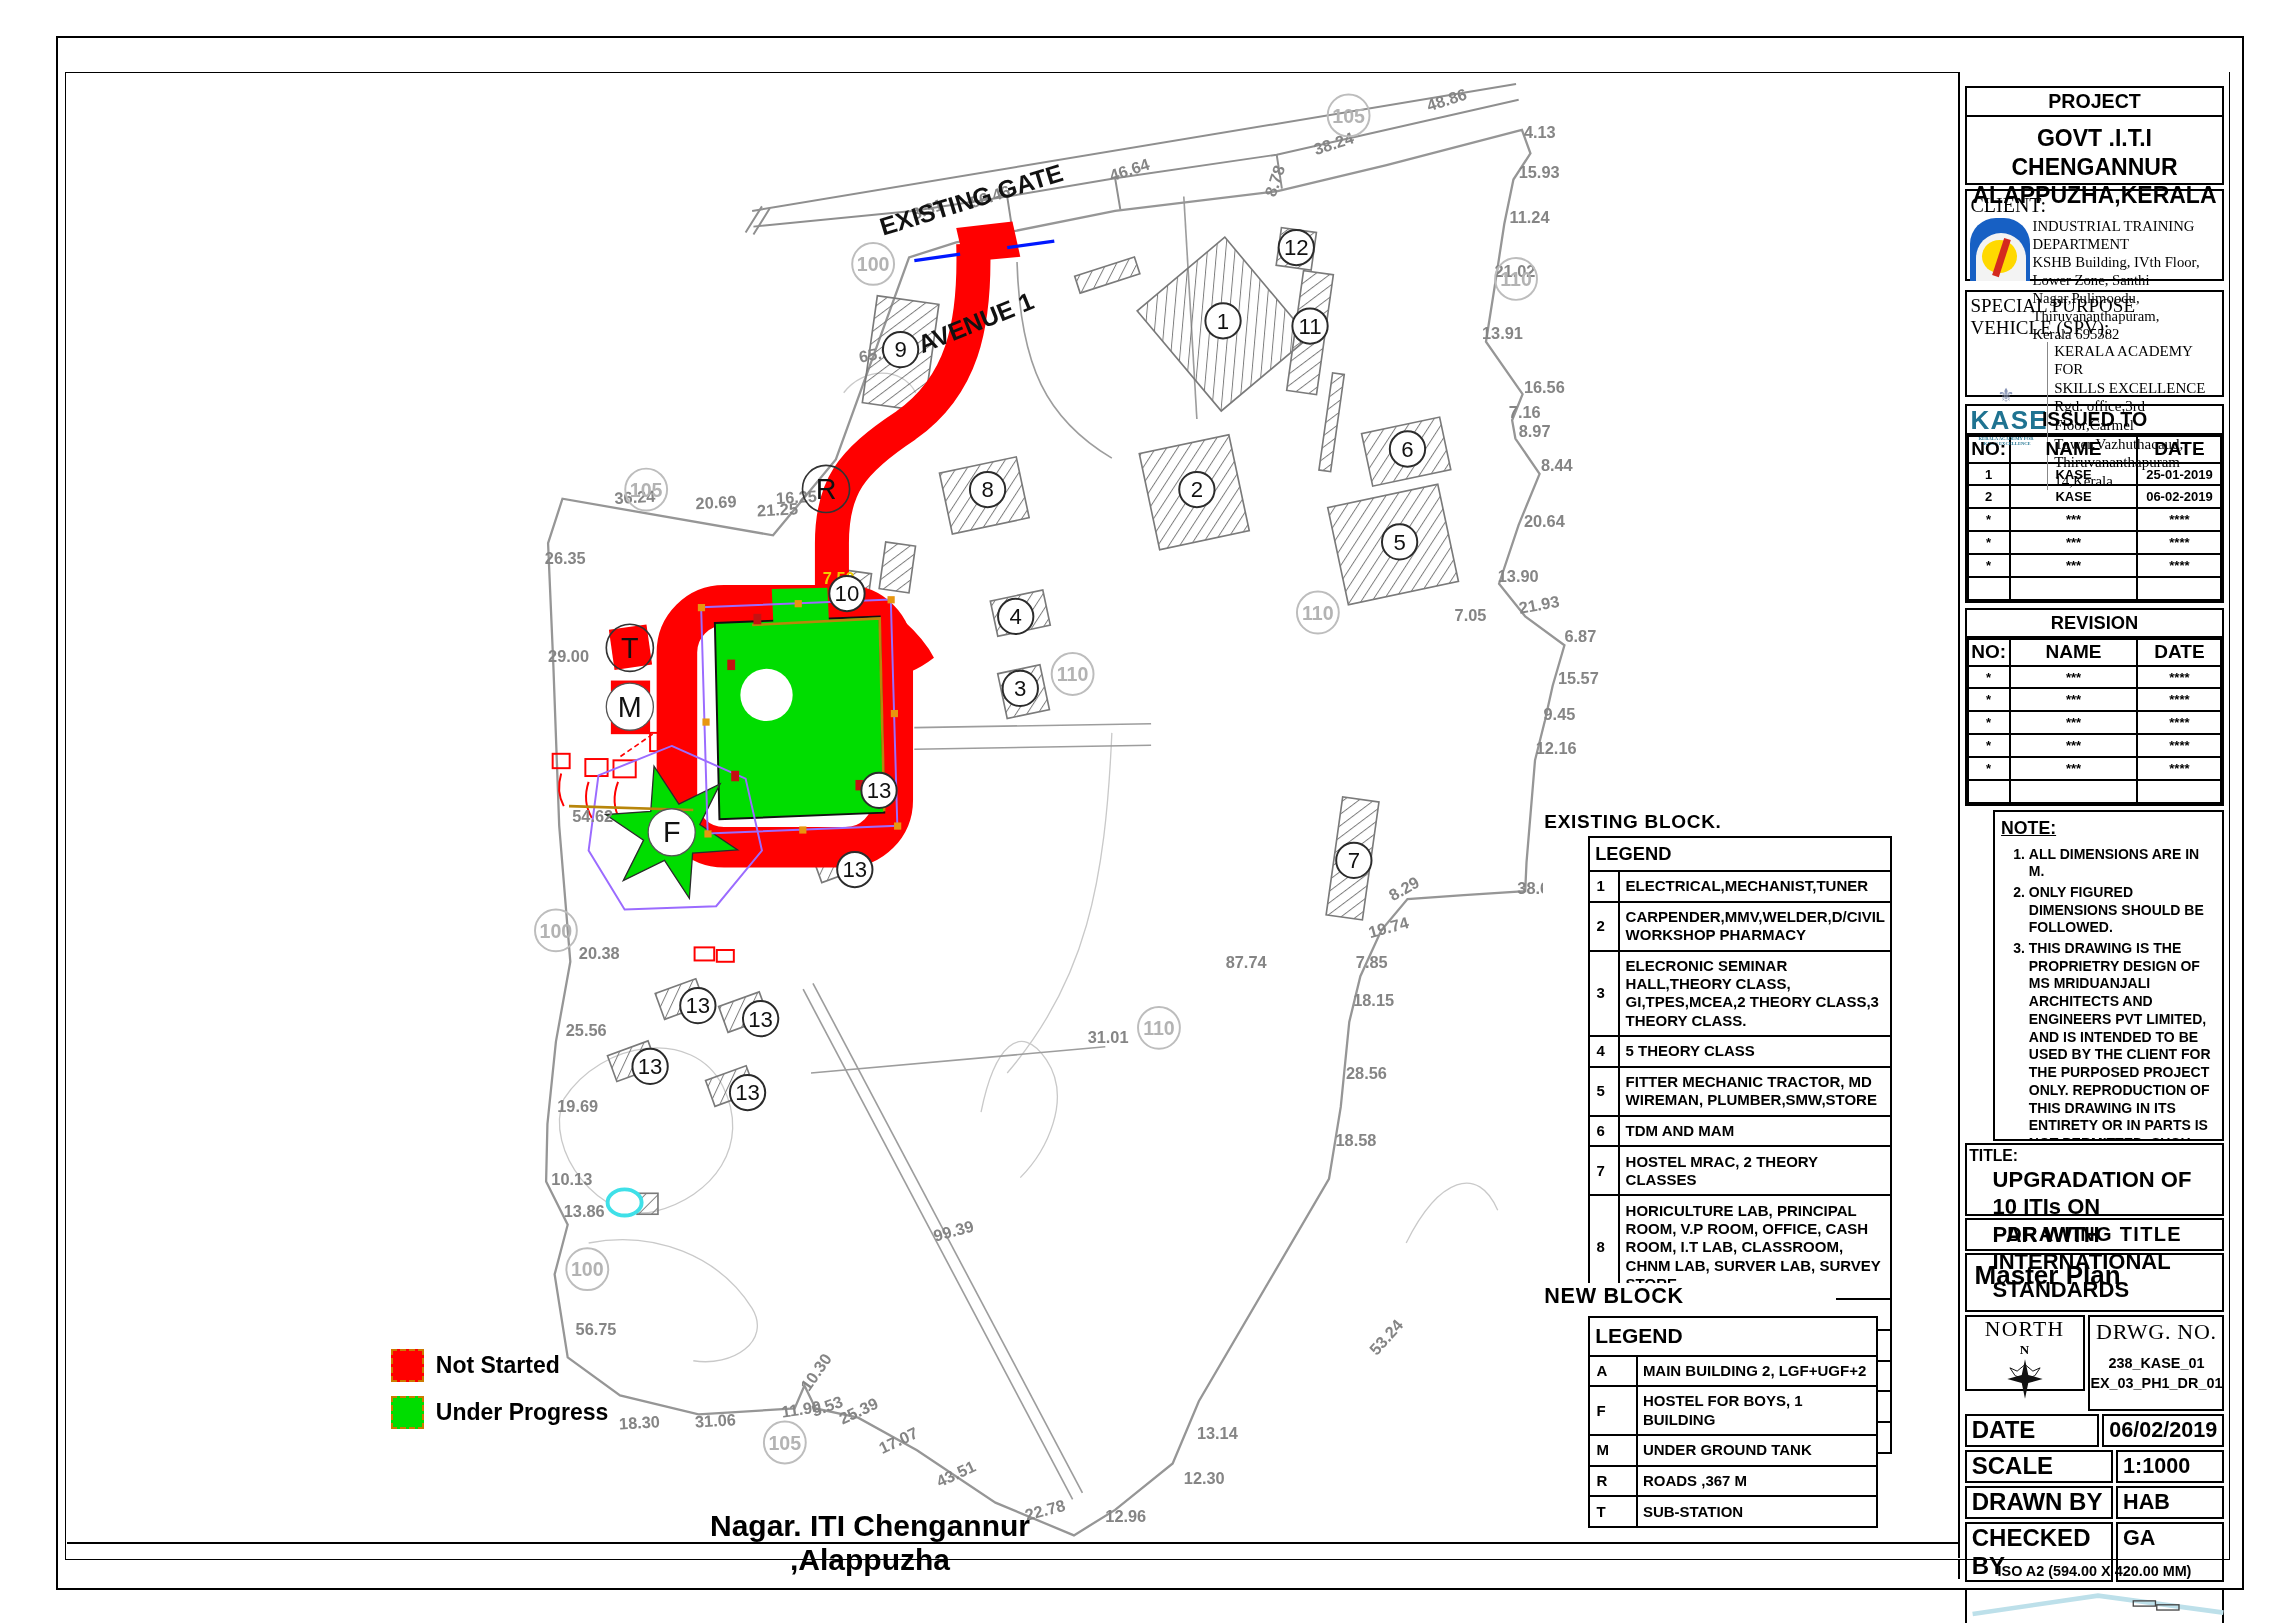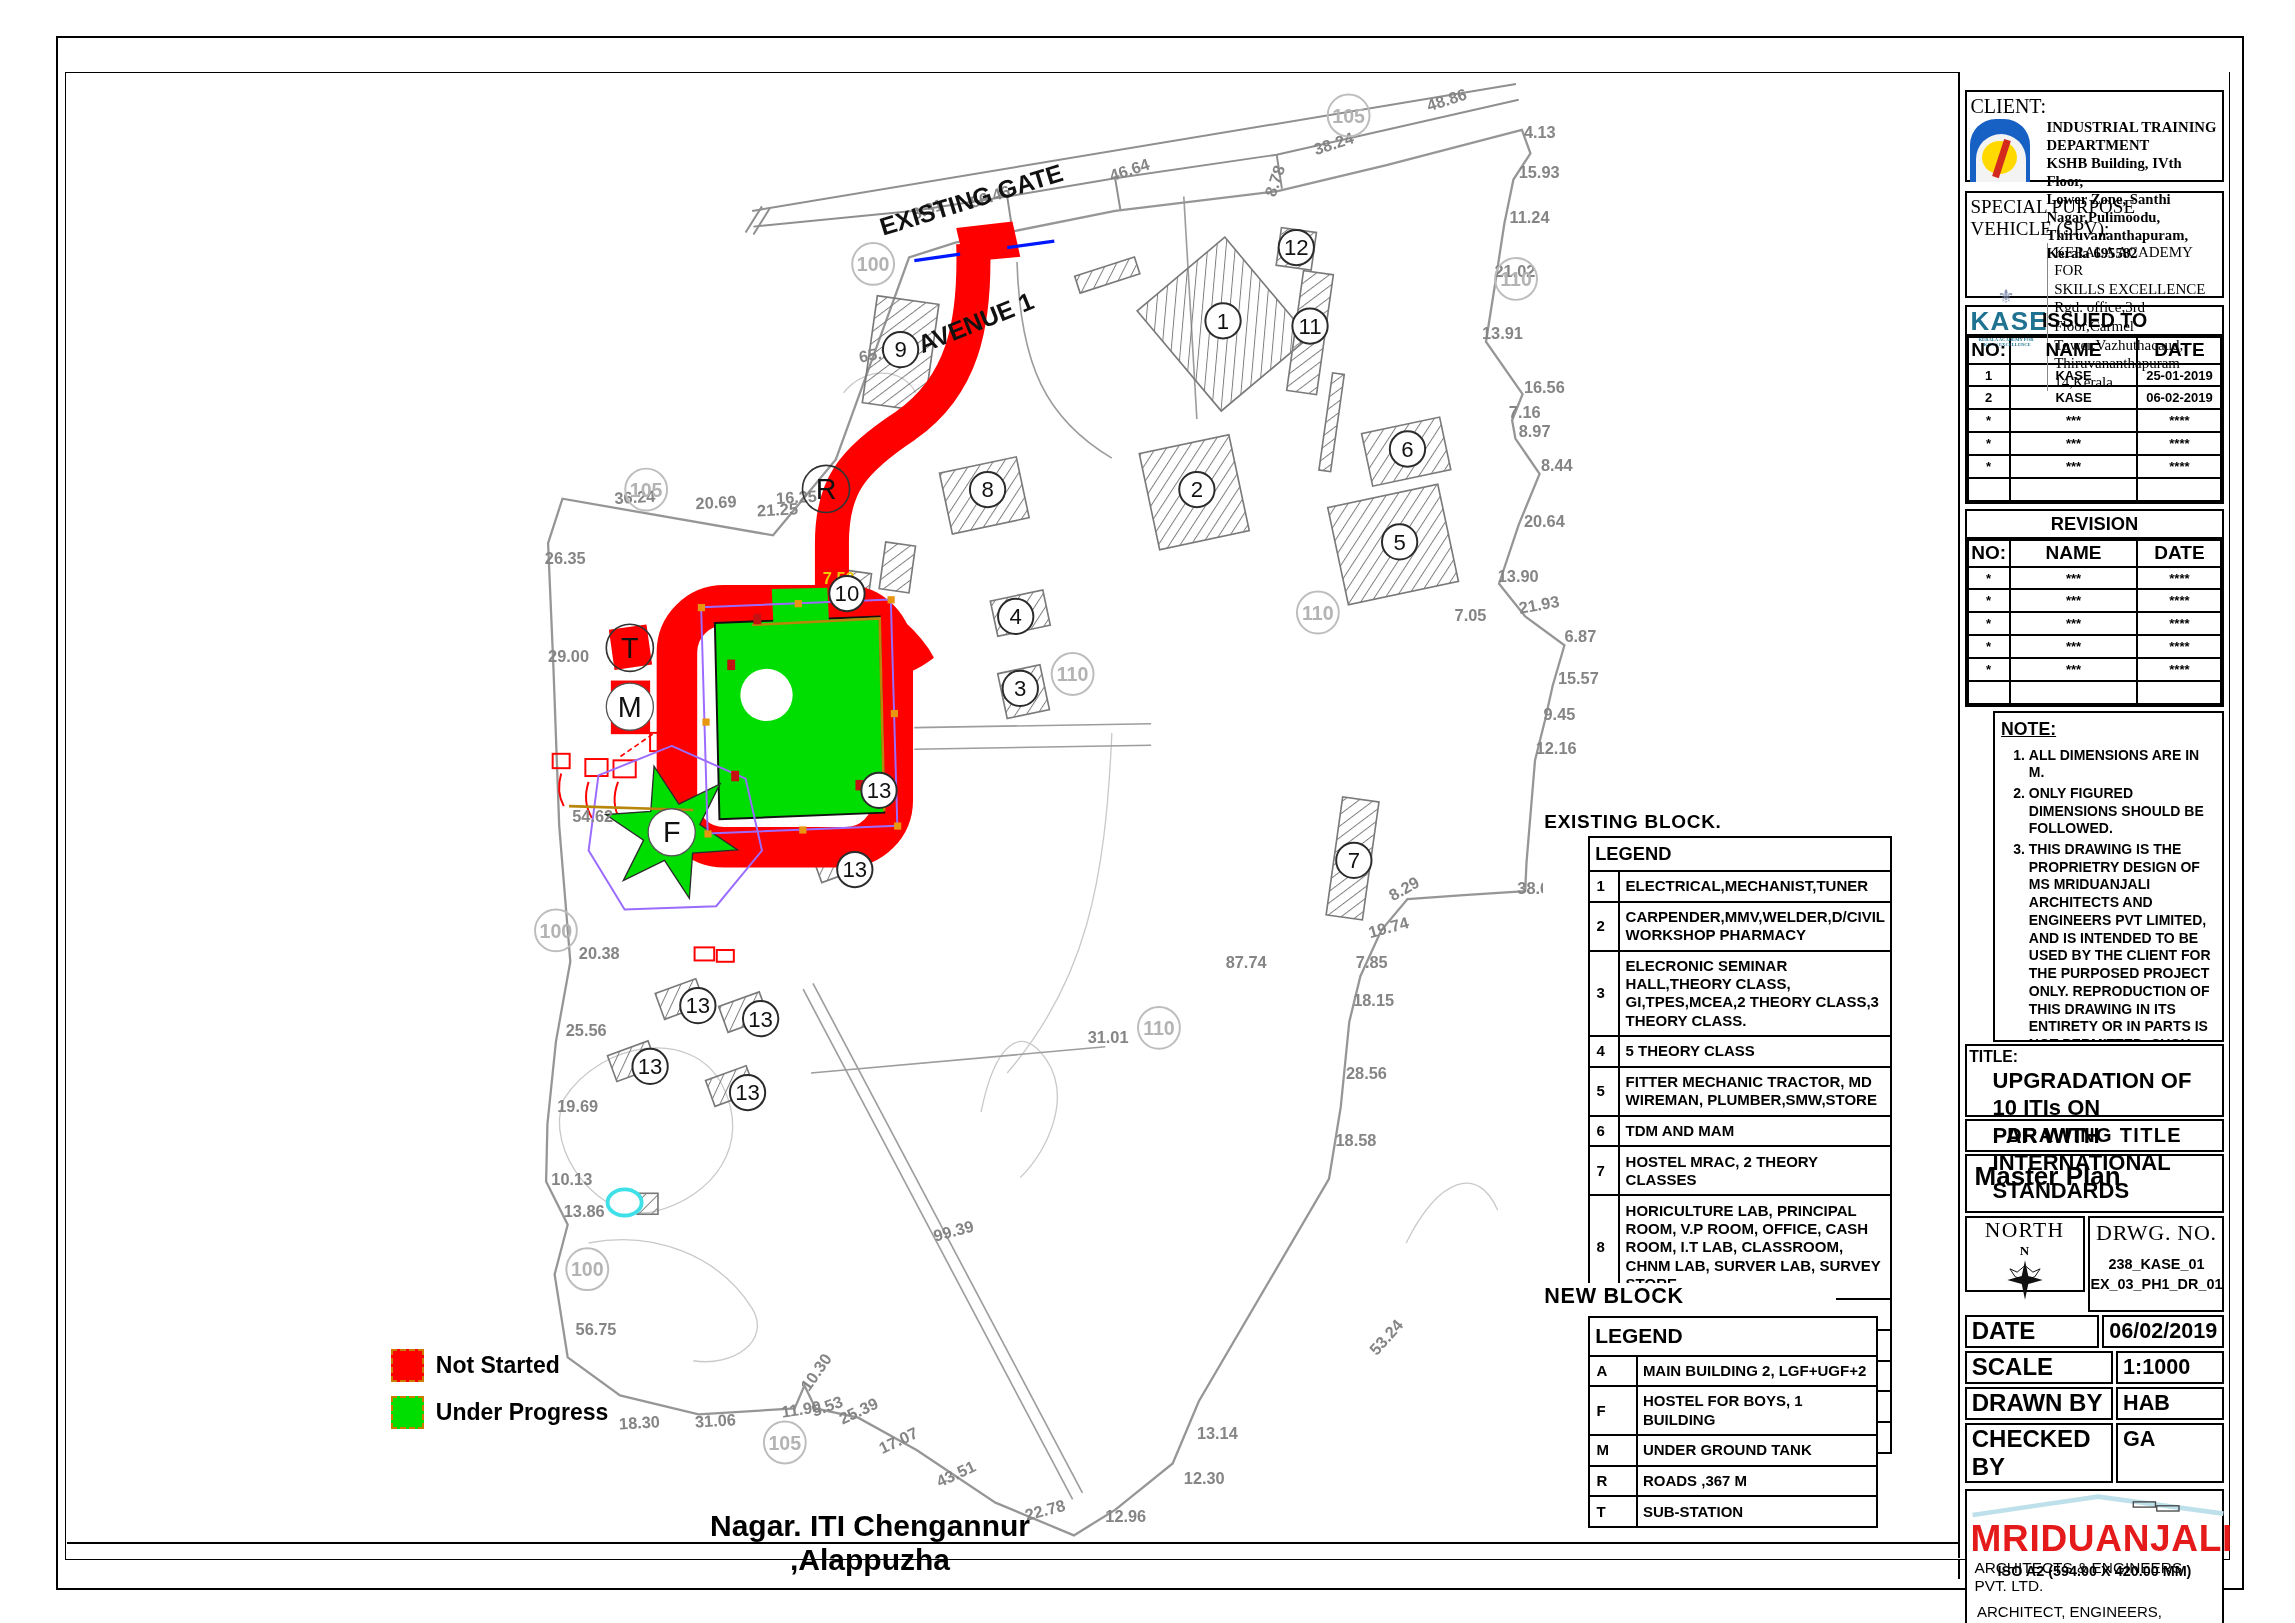--- a/index.html
+++ b/index.html
@@ -41,21 +41,21 @@
   .map-bottom-line{position:absolute;left:67px;top:1542px;width:1893px;border-top:2px solid #000;}
 
   
   .titleblock{position:absolute;left:1958px;top:72px;width:271px;height:1486px;border-left:2px solid #000;background:#fff;box-sizing:border-box;padding:3.9px 4.6px 0 4.6px;}
   .tb-sec{border:2px solid #000;background:#fff;box-sizing:border-box;}
   .tb-head{font-size:19.6px;font-weight:700;text-align:center;padding:2px 0;border-bottom:2px solid #000;}
   .proj-name{font-size:23px;font-weight:700;text-align:center;line-height:1.25;padding-top:6.5px;}
   .serif{font-family:"Liberation Serif",serif;}
   .client-label{font-size:20px;padding:2.6px 3.9px 0 3.9px;}
   .client-flex{display:flex;padding:1.3px 2.6px 3.9px 3.9px;}
-  .client-text{font-size:14.7px;line-height:1.22;margin-left:16px;font-weight:bold;}
+  .client-text{font-size:14.7px;line-height:1.22;margin-left:2px;}
   .itd-logo{width:60px;height:63px;flex:none;border-radius:26px 26px 0 0;background:#1760c4;position:relative;overflow:hidden;}
   .itd-inner{position:absolute;left:5.2px;top:14.4px;width:50px;height:48px;background:#f3f3f3;border-radius:25px 25px 0 0;}
   .itd-gear{position:absolute;left:11.8px;top:22px;width:35px;height:33px;background:#ffd900;border-radius:50%;}
   .itd-bolt{position:absolute;left:27.5px;top:19.6px;width:6.5px;height:39px;background:#d42a1e;transform:rotate(18deg);}
   .kase-flex{display:flex;align-items:center;padding:2.6px 2.6px 5.2px 3.9px;}
   .kase-logo{width:71px;flex:none;text-align:center;}
   .kase-emblem{font-size:19.6px;color:#8a97b8;line-height:1;}
   .kase-word{font-size:26px;font-weight:700;color:#1f7391;letter-spacing:1.3px;font-family:"Liberation Sans",sans-serif;}
   .kase-sub{font-size:4.6px;color:#1f7391;font-weight:700;}
   .kase-text{font-size:15px;line-height:1.24;margin-left:5.2px;border-left:1.3px solid #888;padding-left:6.5px;}
@@ -515,20 +515,27 @@
       <div class="swatch" style="background: rgb(0, 221, 0);"></div>
       <span>Under Progress</span>
     </div>
   </div>
 
   <div class="bottom-title">Nagar. ITI Chengannur ,Alappuzha</div>
 
   <div class="titleblock">
     <div style="height:10.5px;"></div>
 
+    <div class="tb-sec" style="height:99px;">
+      <div class="tb-head">PROJECT</div>
+      <div class="proj-name">
+        <div>GOVT .I.T.I CHENGANNUR</div>
+        <div>ALAPPUZHA,KERALA</div>
+      </div>
+    </div>
 
     <div style="height:3.9px;"></div>
     <div class="tb-sec serif" style="height:92px;">
       <div class="client-label">CLIENT:</div>
       <div class="client-flex">
         <div class="itd-logo">
           <div class="itd-inner"></div>
             <div class="itd-gear"></div>
             <div class="itd-bolt"></div>
         </div>

